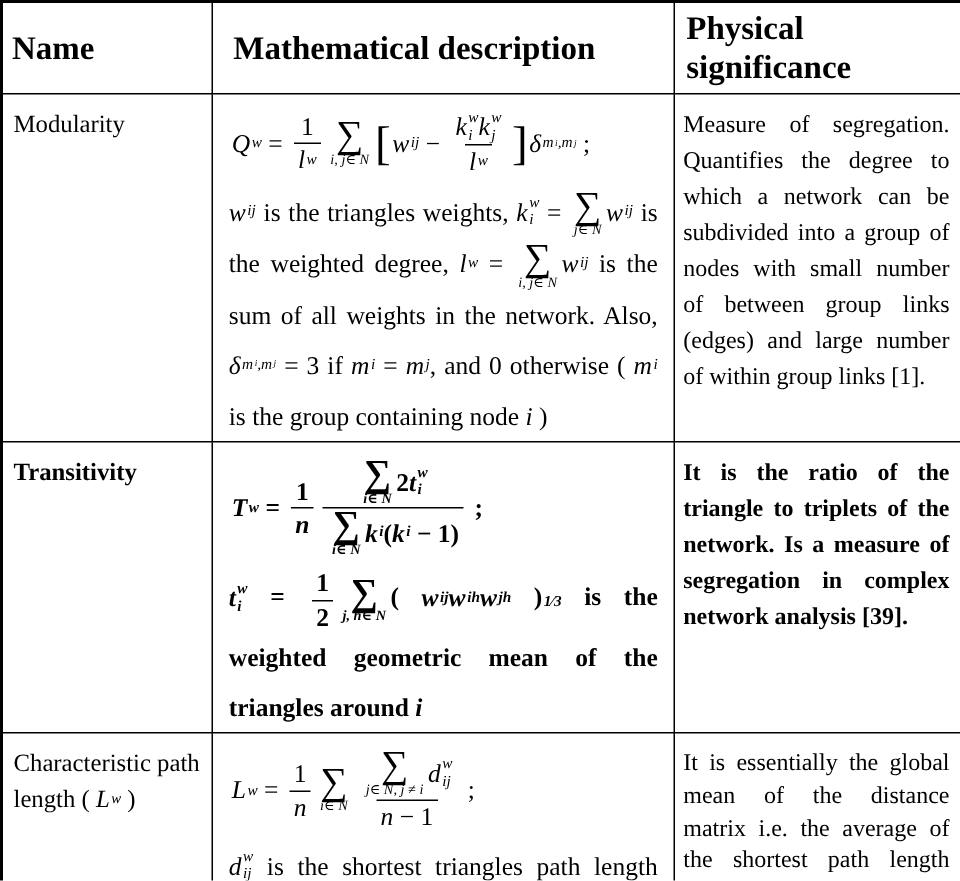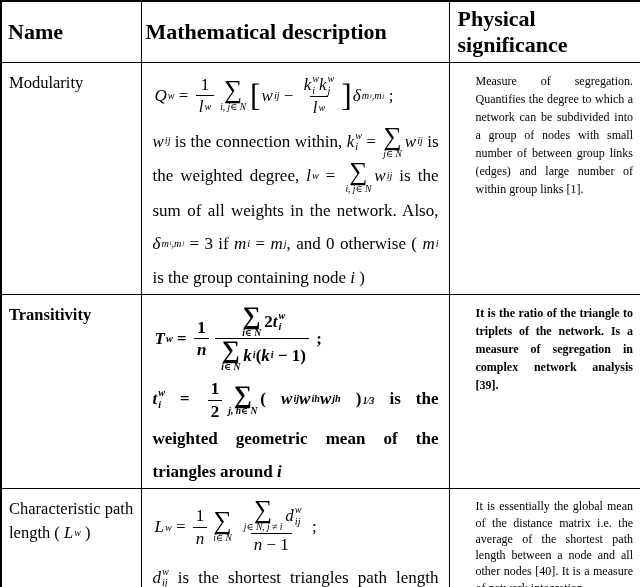--- a/index.html
+++ b/index.html
@@ -1,24 +1,24 @@
 <!DOCTYPE html>
 <html><head>
 <meta charset="utf-8">
 <style>
   html,body{margin:0;padding:0;background:#fff;width:640px;height:587px;overflow:hidden;}
   body{font-family:"Liberation Serif","DejaVu Serif",serif;color:#000;}
   table{border-collapse:collapse;table-layout:fixed;width:640px;height:587px;border:2px solid #000;}
   td,th{border:1px solid #000;vertical-align:top;overflow:hidden;}
   th{font-weight:bold;font-size:22px;text-align:left;vertical-align:middle;padding:4px 6px;}
-  th.h-math{padding-left:4px;}
+  th.h-math{padding-left:14px;}
   th.h-phys{padding-left:8px;margin-top:16px;}
   td.name-cell{font-size:16.5px;padding:8px 4px 0 7px;line-height:1.45;}
   td.math-cell{font-size:17px;padding:2px 10px 0 11px;}
-  td.phys-cell{font-size:12px;padding:9px 7px 0 26px;text-align:justify;}
+  td.phys-cell{font-size:16px;padding:9px 7px 0 6px;text-align:justify;}
   .lh-a{line-height:1.5;}
   .lh-b{line-height:1.36;}
 
   
   .mpara{margin:0;}
   .formula{display:flex;align-items:center;margin:8px 0 6px 2px;}
   .formula .mt,.formula .mi{white-space:pre;}
   .just{text-align:justify;line-height:1.95;}
   .mi{font-style:italic;}
   .mt{font-style:normal;}
@@ -117,21 +117,21 @@
                 </span><span class="mi">,</span><span class="mv">
                   <span class="base">m</span>
                   <span class="msub">j</span>
                 </span></span>
             </span>
             <span class="mt"> ;</span>
           </div>
           <div class="mpara just"><span class="mv">
               <span class="base">w</span>
               <span class="msub">ij</span>
-            </span><span class="mt"> is the connection within, </span><span class="mv">
+            </span><span class="mt"> is the triangles weights, </span><span class="mv">
               <span class="base">k</span>
               <span class="stk">
                 <span class="stku">w</span>
                 <span class="stkd">i</span>
               </span>
             </span><span class="mt"> = </span><span class="msum">
               <span class="sigma">∑</span>
               <span class="mlim"><span class="mi">j</span><span class="mt">∈ </span><span class="mi">N</span></span>
             </span><span class="mv">
               <span class="base">w</span>

